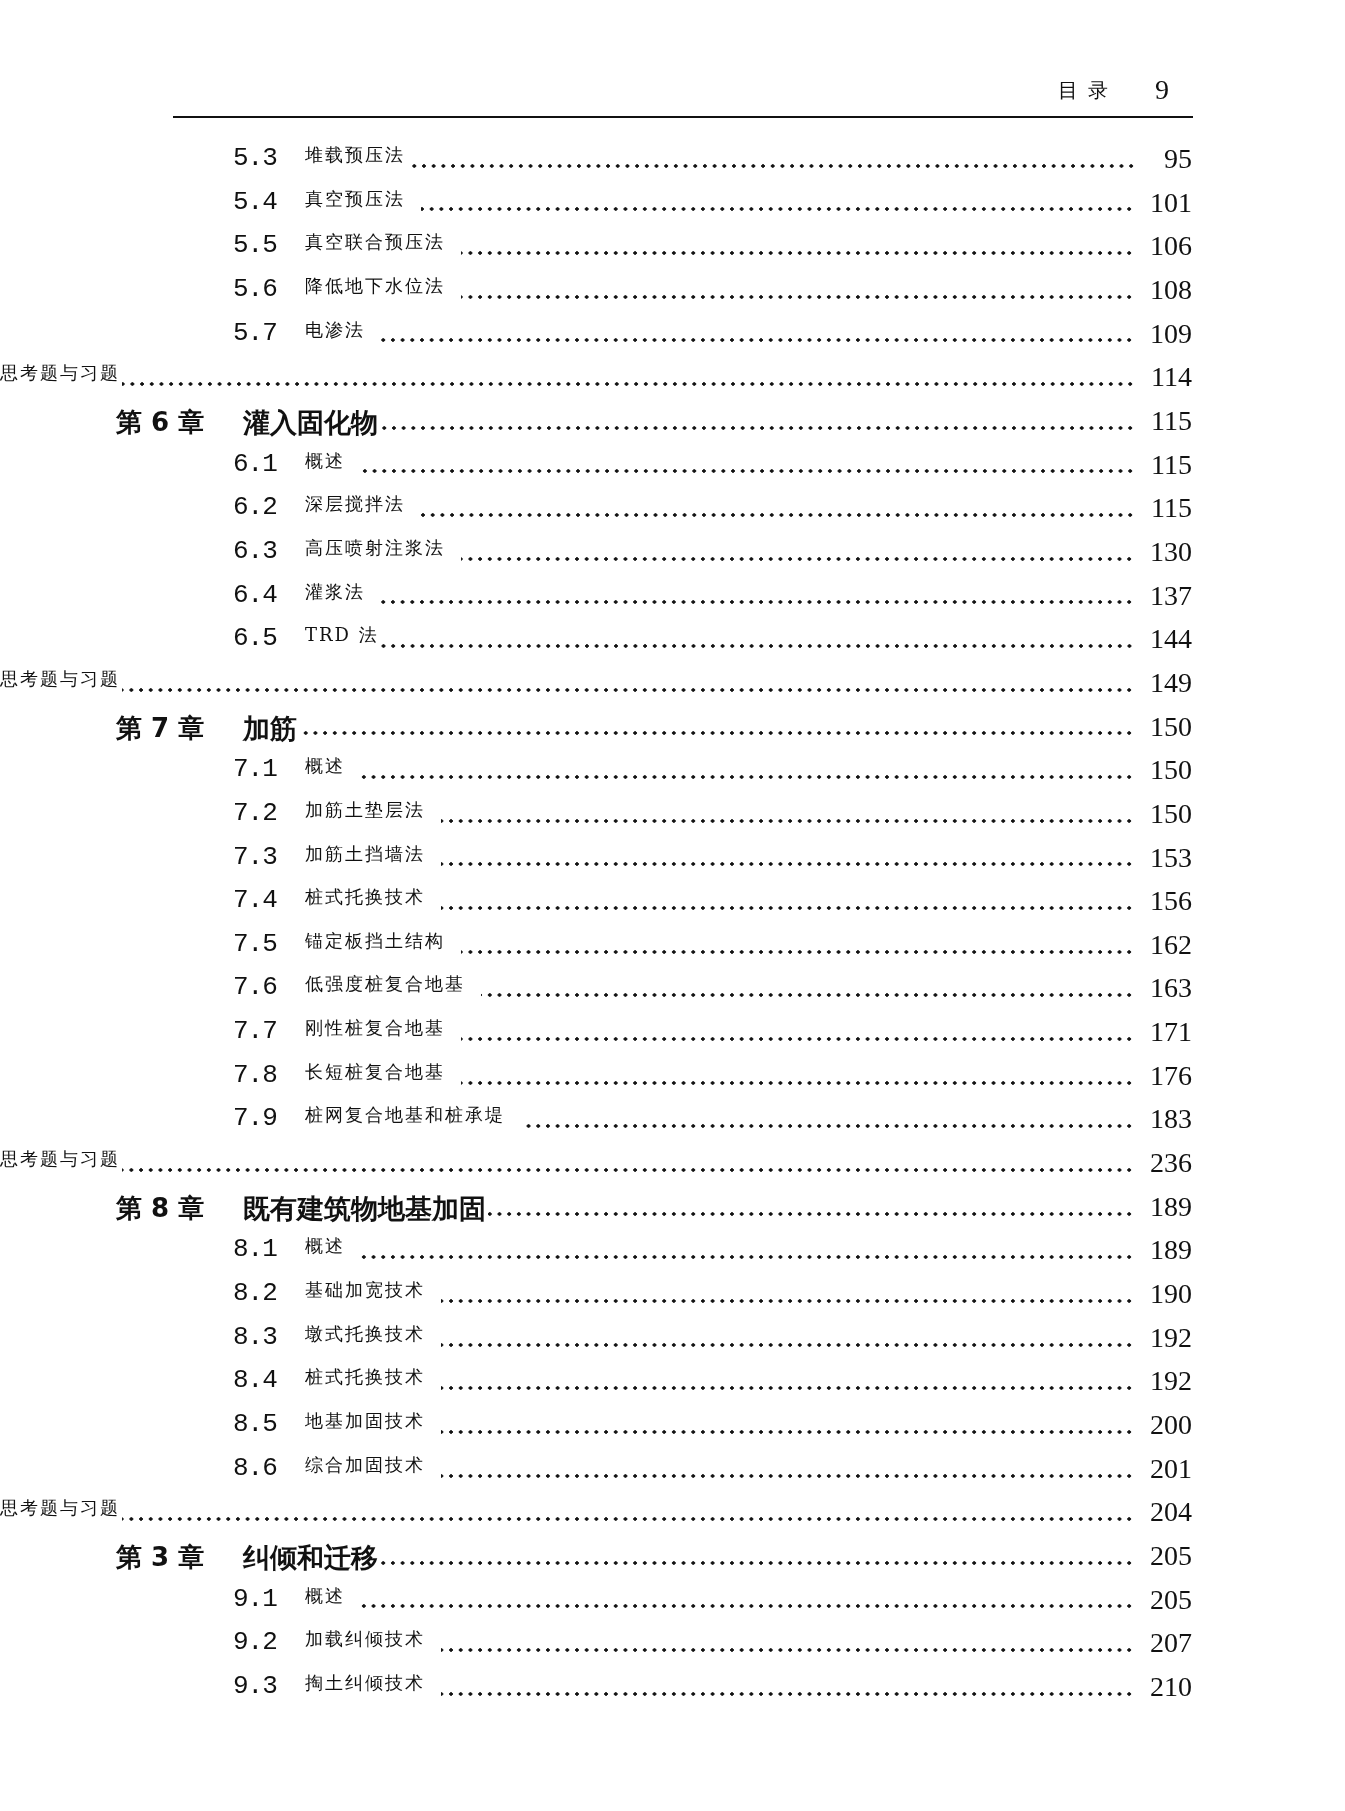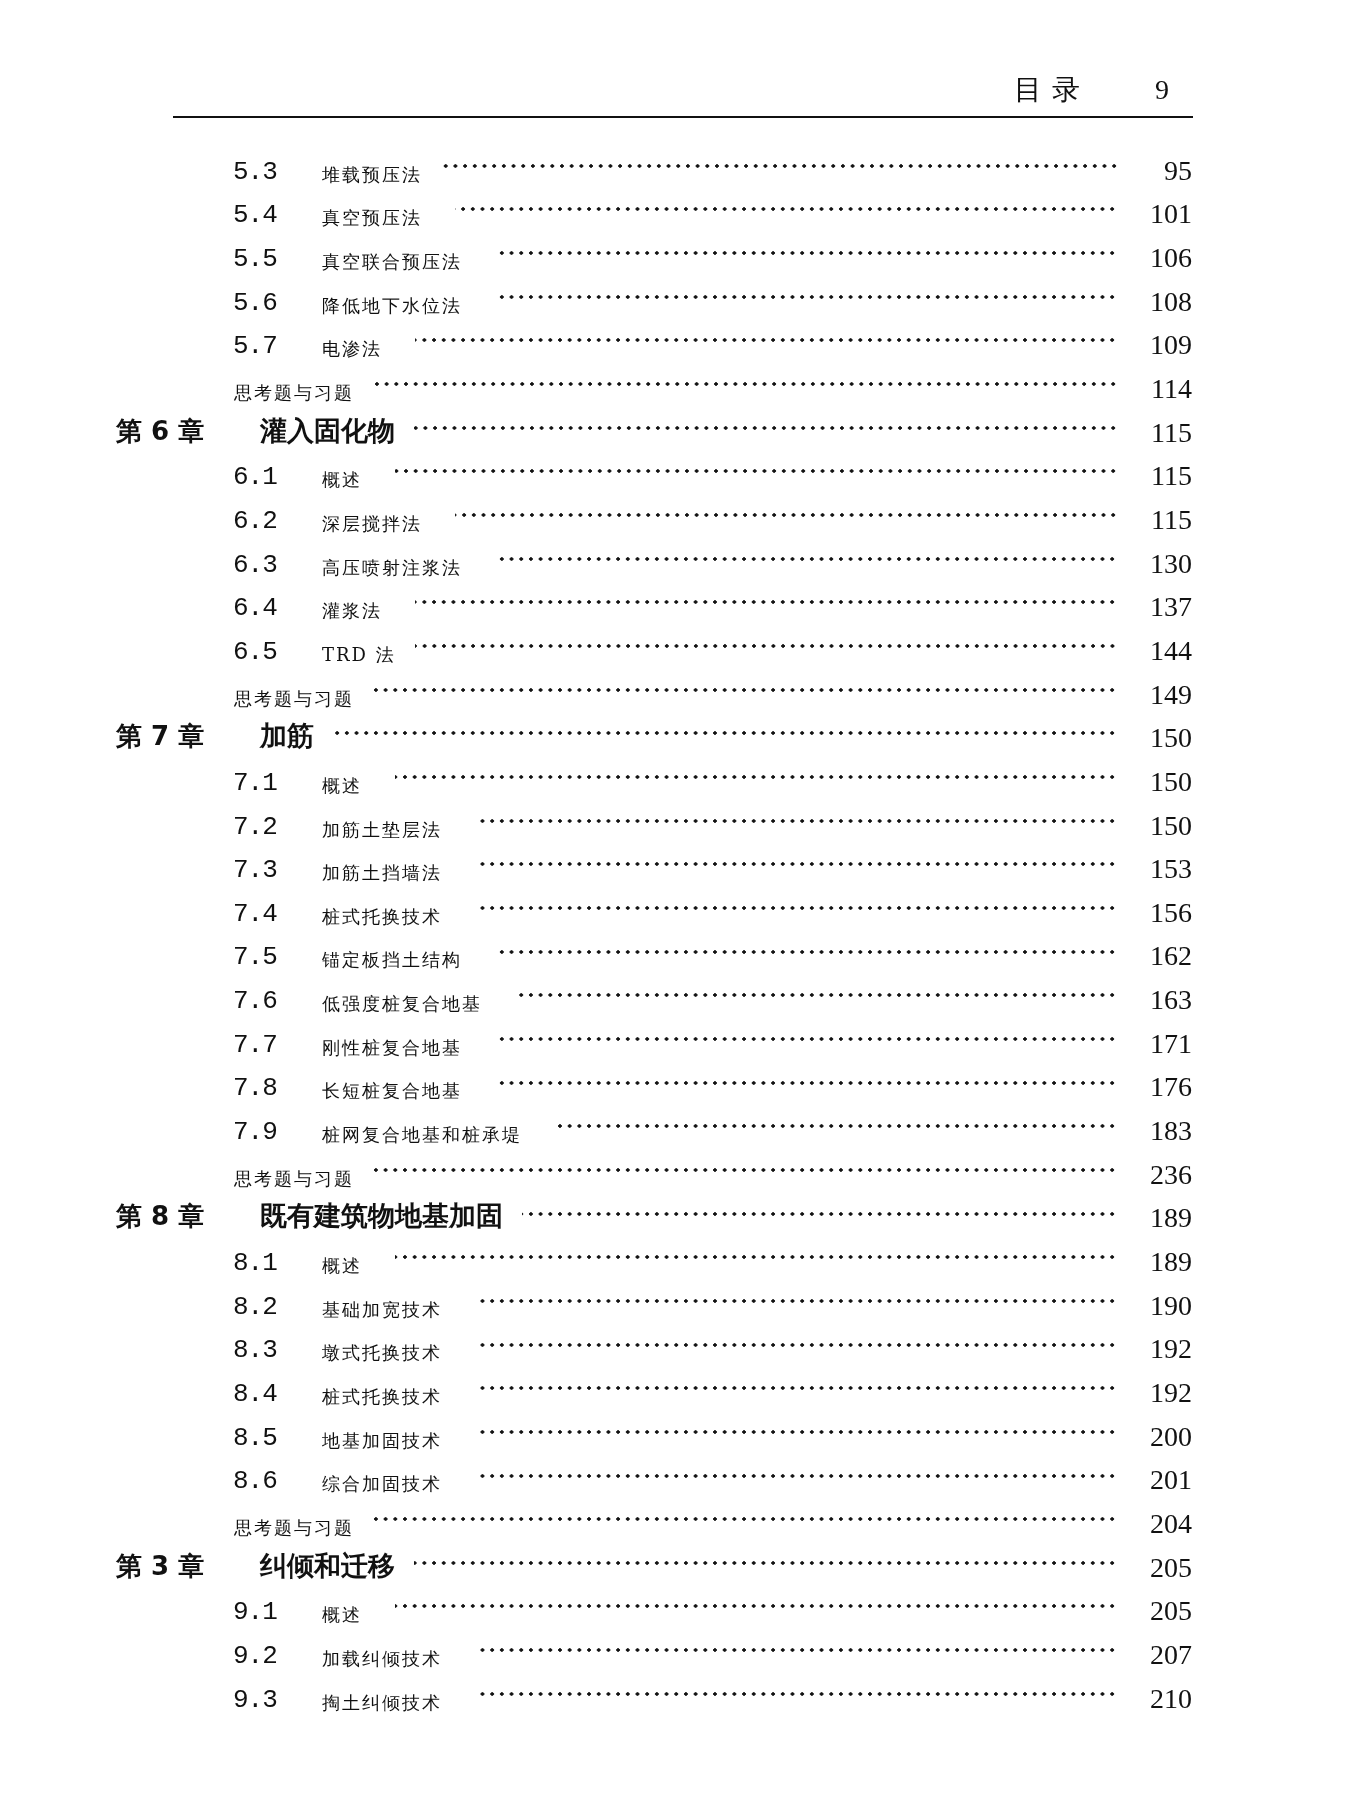--- a/index.html
+++ b/index.html
@@ -17,23 +17,23 @@
   }
   .running-head {
     position: absolute;
     top: 70px;
     left: 0;
     width: 1193px;
     height: 40px;
   }
   .running-head .rh-title {
     position: absolute;
-    right: 103px;
+    right: 75px;
     top: 2px;
-    font-size: 28px;
+    font-size: 20px;
     letter-spacing: 10px;
     line-height: 36px;
   }
   .running-head .rh-page {
     position: absolute;
     right: 24px;
     top: 2px;
     font-family: "Liberation Serif", serif;
     font-size: 28px;
     line-height: 36px;
@@ -49,28 +49,27 @@
   .toc {
     position: absolute;
     top: 143px;
     left: 0;
     width: 1345px;
   }
   .toc-row {
     position: relative;
     height: 43.66px;
     display: flex;
-    align-items: flex-end;
+    align-items: flex-start;
     width: 1192px;
     box-sizing: border-box;
-    gap: 17px;
   }
   .toc-row.chapter { padding-left: 116px; }
   .toc-row.section { padding-left: 233px; }
-  .toc-row.exercise { padding-left: 234px; }
+  .toc-row.exercise { }
 
   .chap-label {
     font-family: "DejaVu Sans", "Liberation Sans", sans-serif;
     font-weight: bold;
     font-size: 26px;
     white-space: nowrap;
     width: 115px;
     display: inline-block;
   }
   .chap-title {

